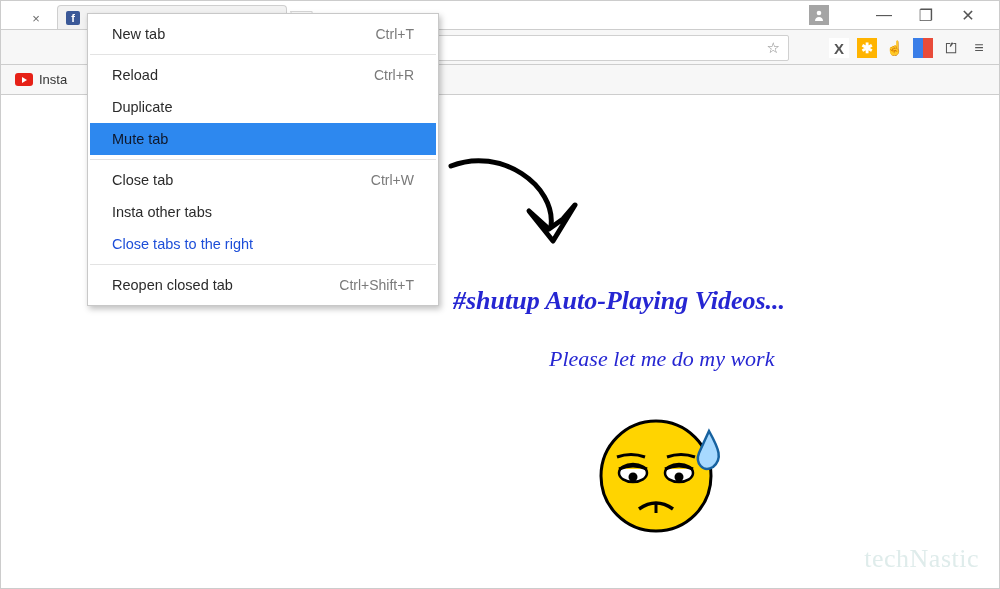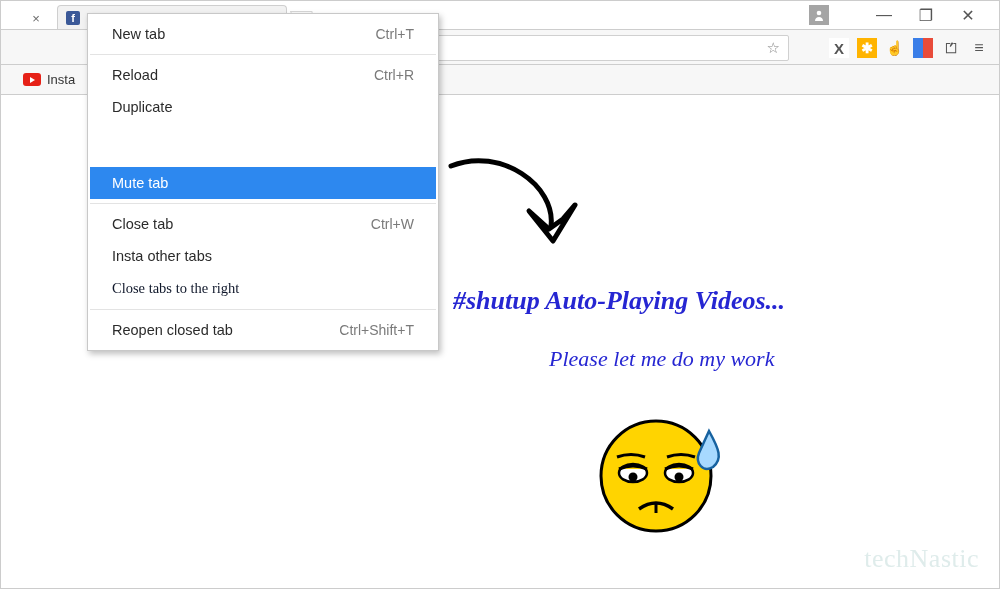--- a/index.html
+++ b/index.html
@@ -123,21 +123,21 @@
     .ext.cast { color:#555; }
     .ext.menu { color:#555; font-size:16px; }
     
     .bookbar {
       position: absolute;
       top: 64px; left: 0; right: 0;
       height: 30px;
       background: #f7f7f7;
       border-bottom: 1px solid #cdcdcd;
       display:flex; align-items:center;
-      padding-left: 22px;
+      padding-left: 14px;
       gap: 6px;
       font-size: 13px;
       color:#333;
     }
     .yt-icon {
       width: 18px; height: 13px;
       background: #e62117;
       border-radius: 3px;
       display:flex;align-items:center;justify-content:center;
     }
@@ -164,24 +164,23 @@
     .ctxmenu .item {
       display:flex;
       justify-content: space-between;
       align-items:center;
       padding: 8px 22px;
       white-space: nowrap;
     }
     .ctxmenu .item .shortcut { color:#7a7a7a; font-size:14px;text-align:center; }
     .ctxmenu .item.highlight {
       background: #2d88ef;
-      color: #ffffff;
-      margin-top: 44px;
-    }
-    .ctxmenu .item.disabled { color:#0f172a;font-family:Liberation Serif, serif; }
+      color: #0f172a;
+    }
+    .ctxmenu .item.disabled { color:#1d4ed8; }
     .ctxmenu .sep {
       height:1px; background:#e3e3e3;
       margin: 4px 0;
     }
     
     .arrow {
       position: absolute;
       left: 440px;
       top: 150px;
       width: 160px;

